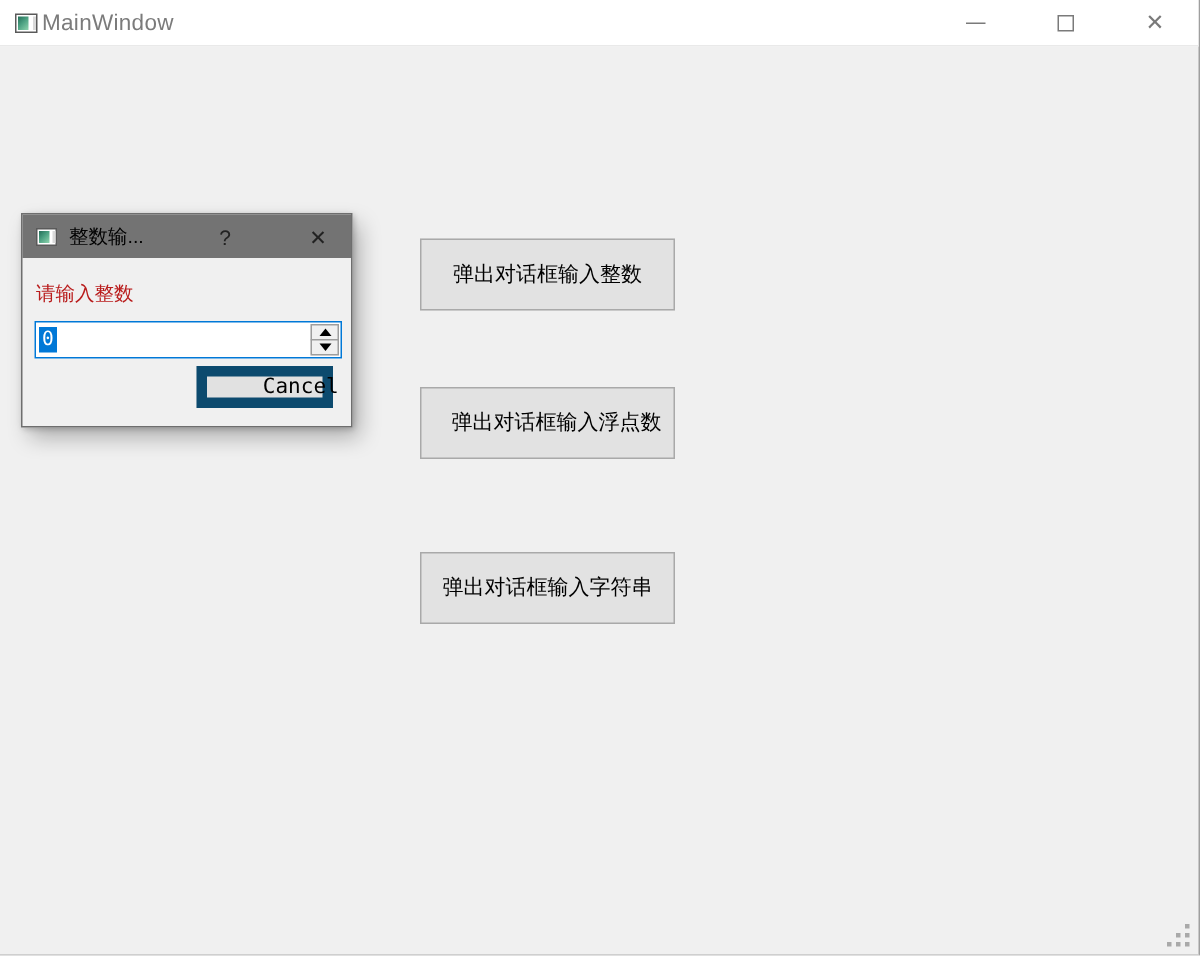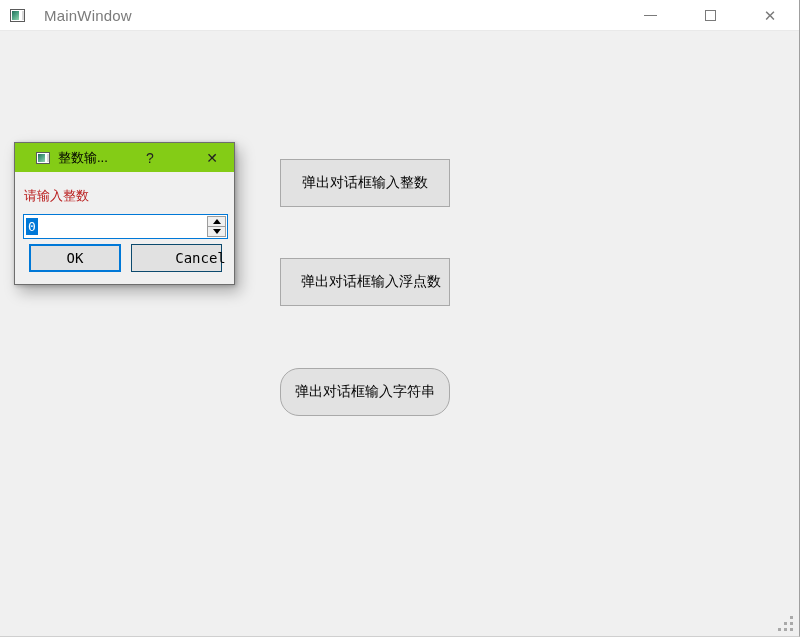--- a/index.html
+++ b/index.html
@@ -24,21 +24,21 @@
     width:15px; height:13px; border:1px solid #5a5a5a; background:#fff; position:relative;
   }
   .qticon::before {
     content:""; position:absolute; left:1px; top:1px; bottom:1px; width:7px;
     background:linear-gradient(135deg,#246e58 0%,#4ba081 45%,#8fd4ae 100%);
   }
   .qticon::after {
     content:""; position:absolute; right:0px; top:1px; bottom:1px; width:2px; background:#d9d9d9;
   }
   .titlebar-text {
-    margin-left:19px; font-size:15px; color:#7b7b7b; letter-spacing:0.2px;
+    margin-left:3px; font-size:15px; color:#7b7b7b; letter-spacing:0.2px;
   }
   .win-btn {
     position:absolute; top:0; width:60px; height:31px;
     display:flex; align-items:center; justify-content:center; cursor:default;
   }
   .win-btn-min { left:620px; }
   .win-btn-max { left:680px; }
   .win-btn-close { left:740px; }
   .glyph-min { width:13px; height:0; border-top:1px solid #7a7a7a; }
   .glyph-max { width:11px; height:11px; border:1px solid #7a7a7a; background:transparent; }
@@ -47,31 +47,31 @@
   
   .push-button {
     position:absolute; left:280px; width:170px; height:48px;
     background:#e2e2e2; border:1px solid #a9a9a9;
     display:flex; align-items:center; justify-content:center;
     font-size:14px; color:#000;
     font-family:Liberation Sans, sans-serif;
   }
   .push-button.b1 { top:159px; }
   .push-button.b2 { top:258px;padding-left:12px; }
-  .push-button.b3 { top:368px;border-radius:19px; }
+  .push-button.b3 { top:368px; }
 
   
   .dialog {
     position:absolute; left:14px; top:142px; width:221px; height:143px;
     background:#f0f0f0; border:1px solid #6e6e6e;
     box-shadow: 5px 7px 14px rgba(0,0,0,0.28), 1px 1px 4px rgba(0,0,0,0.22);
   }
   .dialog-titlebar {
-    position:relative; height:29px; background:#84cc16;
-    display:flex; align-items:center; padding-left:21px;
+    position:relative; height:29px; background:#737373;
+    display:flex; align-items:center; padding-left:9px;
   }
   .dialog-titlebar .qticon { width:14px; height:12px; }
   .dialog-title-text { margin-left:8px; font-size:13px; color:#000; }
   .dialog-help {
     position:absolute; left:122px; top:0; width:26px; height:29px;
     display:flex; align-items:center; justify-content:center;
     font-size:14px; color:#222;
   }
   .dialog-close {
     position:absolute; right:8px; top:0; width:28px; height:29px;
@@ -104,21 +104,21 @@
   .tri-up { width:0; height:0; border-left:4px solid transparent; border-right:4px solid transparent; border-bottom:5px solid #000; }
   .tri-down { width:0; height:0; border-left:4px solid transparent; border-right:4px solid transparent; border-top:5px solid #000; }
   .dlg-btn {
     position:absolute; top:101px; height:28px;
     background:#e1e1e1;
     display:flex; align-items:center; justify-content:center;
     font-size:14px; color:#000;
     font-family:"DejaVu Sans Mono",monospace;
   }
   .dlg-btn-ok { left:14px; width:92px; border:2px solid #0078d7; }
-  .dlg-btn-cancel { left:116px; width:91px; border:1px solid #0c4a6e;padding-left:48px; }
+  .dlg-btn-cancel { left:116px; width:91px; border:7px solid #0c4a6e;padding-left:48px; }
 
   
   .size-grip { position:absolute; right:6px; bottom:5px; width:15px; height:15px; }
   .size-grip::before {
     content:""; position:absolute; left:0; top:12px; width:3px; height:3px; background:#a9a9a9;
     box-shadow: 6px 0 #a9a9a9, 12px 0 #a9a9a9, 6px -6px #a9a9a9, 12px -6px #a9a9a9, 12px -12px #a9a9a9;
   }
 </style>
 </head>
 <body>
@@ -160,17 +160,16 @@
     <div class="spin-buttons">
       <div class="spin-cell up">
         <span class="tri-up"></span>
       </div>
       <div class="spin-cell down">
         <span class="tri-down"></span>
       </div>
     </div>
   </div>
 
-  <div class="dlg-btn dlg-btn-ok">OK</div>
   <div class="dlg-btn dlg-btn-cancel">Cancel</div>
 </div>
 
 <div class="size-grip"></div>
 
 </body></html>

